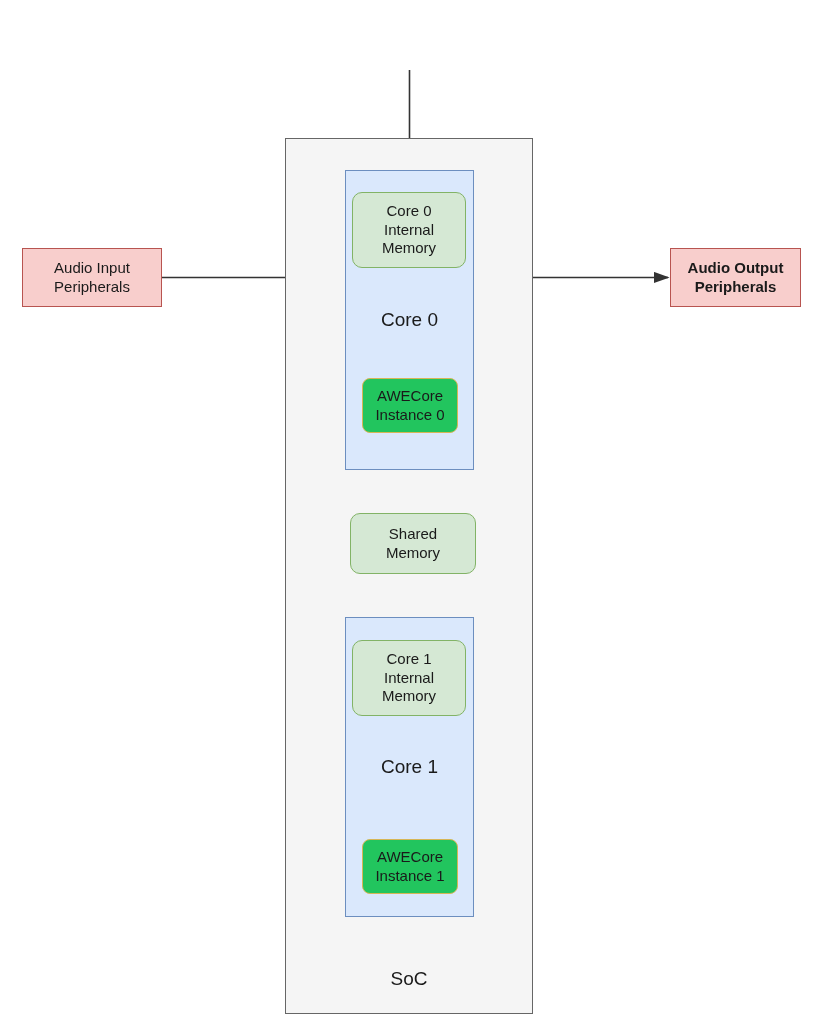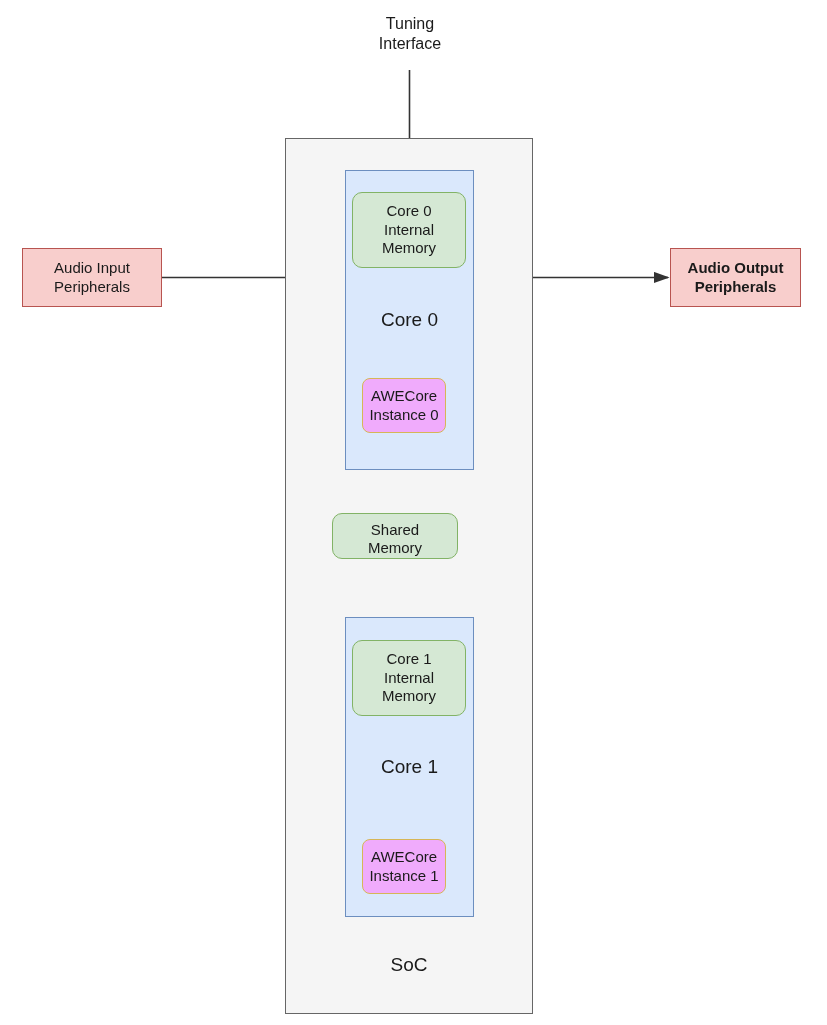--- a/index.html
+++ b/index.html
@@ -43,21 +43,21 @@
   }
 
   
   #soc-container {
     left: 285px; top: 138px;
     width: 248px; height: 876px;
     background: #f5f5f5;
     border: 1px solid #666666;
     align-items: flex-end;
     justify-content: center;
-    padding-bottom: 36px;
+    padding-bottom: 22px;
     font-size: 19px;
   }
 
   
   .core-block {
     left: 345px;
     width: 129px;
     height: 300px;
     background: #dae8fc;
     border: 1px solid #6c8ebf;
@@ -77,31 +77,31 @@
   }
   #core-0-internal-memory {
     left: 352px; top: 192px;
     width: 114px; height: 76px;
   }
   #core-1-internal-memory {
     left: 352px; top: 640px;
     width: 114px; height: 76px;
   }
   #shared-memory {
-    left: 332px; top: 513px;
-    width: 126px; height: 46px; align-items: flex-end;
+    left: 350px; top: 513px;
+    width: 126px; height: 61px;
   }
 
   
   .awecore-box {
-    background: #f0abfc;
+    background: #22c55e;
     border: 1px solid #d6b656;
     border-radius: 8px;
     font-size: 15px;
-    width: 84px;
+    width: 96px;
     height: 55px;
     left: 362px;
   }
   #awecore-instance-0 { top: 378px; }
   #awecore-instance-1 { top: 839px; }
 
   
   .peripheral-box {
     background: #f8cecc;
     border: 1px solid #b85450;
@@ -146,24 +146,20 @@
 
     <line x1="150" y1="277.5" x2="343" y2="277.5" stroke="#333333" stroke-width="1.6" marker-end="url(#arrow-end)"></line>
 
     <line x1="474" y1="277.5" x2="668" y2="277.5" stroke="#333333" stroke-width="1.6" marker-end="url(#arrow-end)"></line>
 
     <line x1="409.5" y1="472" x2="409.5" y2="511" stroke="#333333" stroke-width="1.8" marker-start="url(#arrow-start)" marker-end="url(#arrow-end)"></line>
 
     <line x1="409.5" y1="576" x2="409.5" y2="615" stroke="#333333" stroke-width="1.8" marker-start="url(#arrow-start)" marker-end="url(#arrow-end)"></line>
   </svg>
 
-  <div class="node" id="tuning-interface-label">
-    <span class="lbl">Tuning
-Interface</span>
-  </div>
 
   <div class="node" id="soc-container">
     <span class="lbl">SoC</span>
   </div>
 
   <div class="node core-block" id="core-0-block">
     <span class="lbl">Core 0</span>
   </div>
 
   <div class="node memory-box" id="core-0-internal-memory">

